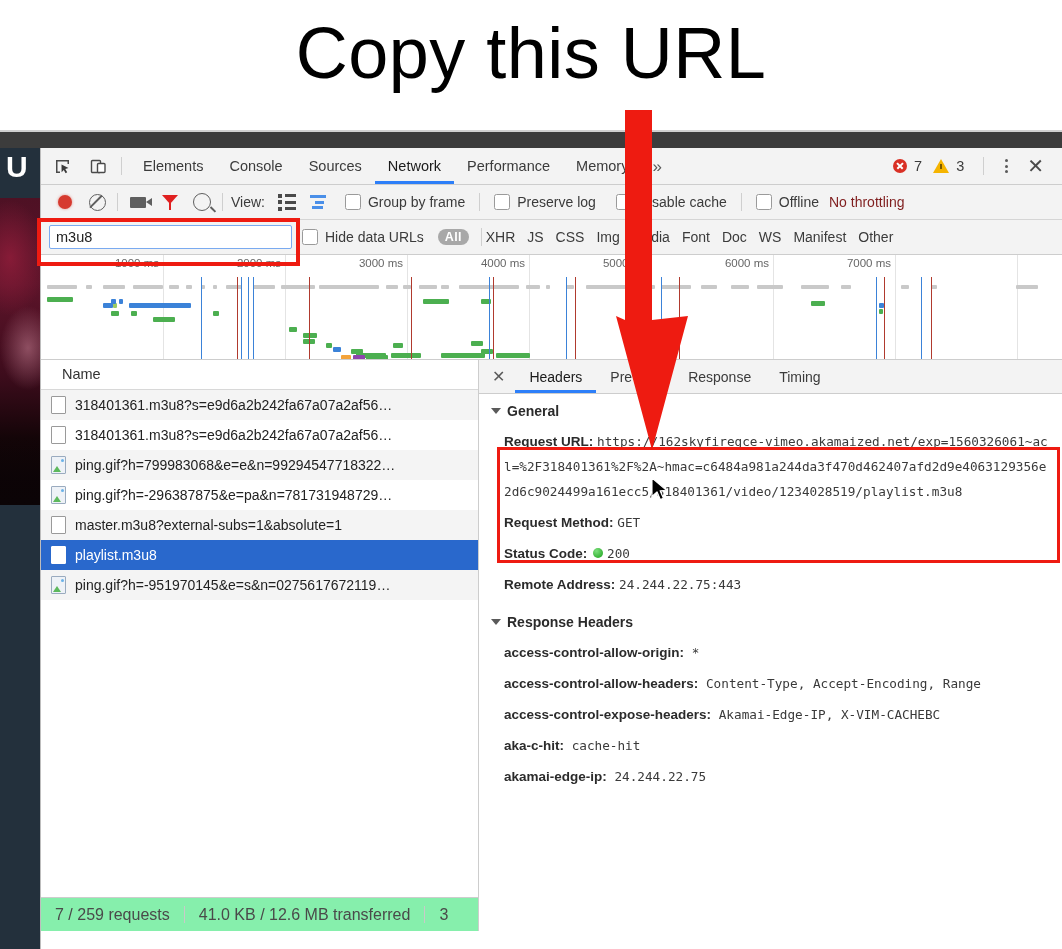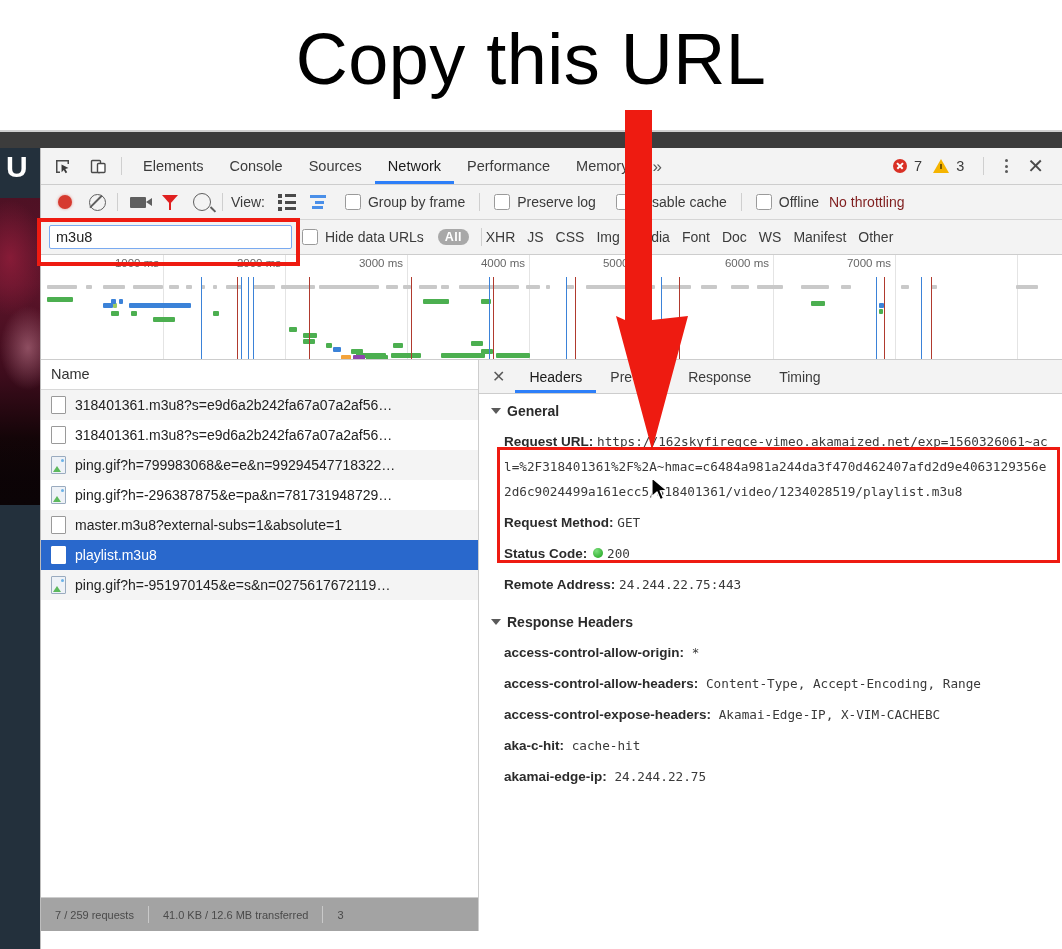--- a/index.html
+++ b/index.html
@@ -12,21 +12,21 @@
     position: relative;
     width: 1062px;
     height: 949px;
     overflow: hidden;
     background: #ffffff;
   }
 
   
   .banner {
     position: absolute;
-    left: 0; top: 8px;
+    left: 0; top: 2px;
     width: 962px; height: 132px;
     background: #ffffff;
   }
   .banner-title {
     position: absolute;
     left: 0; top: 10px;
     width: 1062px;
     text-align: center;
     font-size: 72px;
     font-weight: 400;
@@ -241,21 +241,21 @@
   
   .split { position: relative; height: 571px; }
   .req-panel {
     position:absolute; left:0; top:0; width: 437px; height: 100%;
     border-right: 1px solid #cdcdcd; background:#fff; overflow: hidden;
   }
   .req-head {
     height: 29px; line-height: 29px;
     border-bottom: 1px solid #d8d8d8;
     background: #fff;
-    padding-left: 10px;
+    padding-left: 21px;
     font-size: 14.5px; color:#333;
   }
   .req-row {
     height: 29px;
     display: flex; align-items: center;
     padding-left: 10px;
     font-size: 14px; color:#222;
     border-bottom: 1px solid transparent;
     white-space: nowrap; overflow: hidden;
   }
@@ -313,22 +313,22 @@
   }
   .status-dot {
     display:inline-block; width:10px;height:10px;border-radius:50%;
     background: radial-gradient(circle at 35% 30%, #7ddf7d, #19a119);
     margin: 0 4px 0 2px;
   }
 
   
   .footer {
     position:absolute; left:0; bottom:0; width: 437px; height: 33px;
-    background:#a3a3a3; border-top:1px solid #cdcdcd;
-    display:flex; align-items:center; font-size: 11px; color:#4a4a4a;
+    background:#86efac; border-top:1px solid #cdcdcd;
+    display:flex; align-items:center; font-size: 16px; color:#4a4a4a;
   }
   .footer span { padding: 0 14px; }
   .footer .fsep { width:1px;height:17px;background:#c9c9c9;padding:0;}
 
   
   .anno-box-filter {
     position:absolute; left: 37px; top: 218px; width: 263px; height: 48px;
     border: 4px solid #ee1b11; box-sizing: border-box; z-index: 40;
   }
   .anno-box-url {

